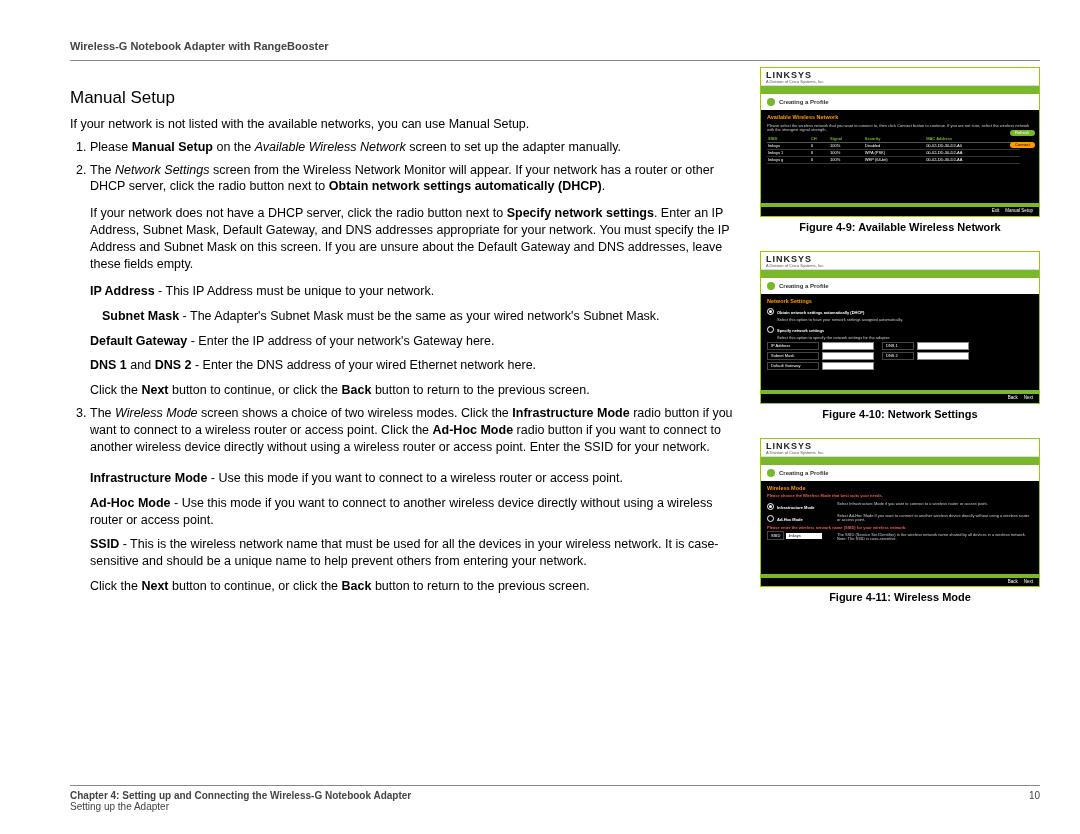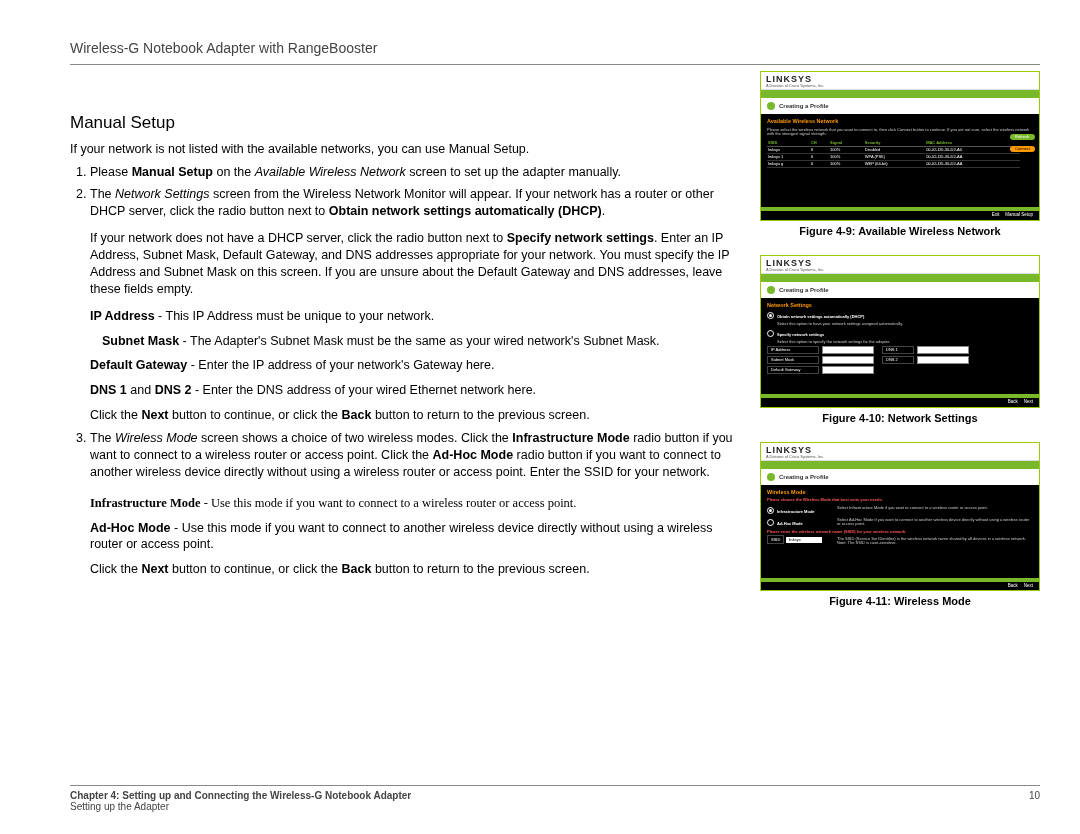--- a/index.html
+++ b/index.html
@@ -14,22 +14,22 @@
     position: relative;
   }
   .page {
     padding: 40px 40px 20px 70px;
     box-sizing: border-box;
     width: 100%;
     height: 100%;
     position: relative;
   }
   .doc-header {
-    font-size: 14px;
-    font-weight: normal;
+    font-size: 11px;
+    font-weight: bold;
     color: #444;
     margin-bottom: 8px;
   }
   .rule {
     border-top: 1px solid #888;
     margin-bottom: 6px;
   }
   .columns {
     display: flex;
     gap: 20px;
@@ -220,22 +220,23 @@
 
           <p style="margin:10px 0 0 0;"><span class="b">IP Address</span><span> - This IP Address must be unique to your network.</span></p>
           <p style="margin:8px 0 0 12px;"><span class="b">Subnet Mask</span><span> - The Adapter's Subnet Mask must be the same as your wired network's Subnet Mask.</span></p>
           <p style="margin:8px 0 0 0;"><span class="b">Default Gateway</span><span> - Enter the IP address of your network's Gateway here.</span></p>
           <p style="margin:8px 0 0 0;"><span class="b">DNS 1</span><span> and </span><span class="b">DNS 2</span><span> - Enter the DNS address of your wired Ethernet network here.</span></p>
           <p style="margin:8px 0 0 0;"><span>Click the </span><span class="b">Next</span><span> button to continue, or click the </span><span class="b">Back</span><span> button to return to the previous screen.</span></p>
         </li>
         <li style="margin-top:6px;">
           <span>The </span><span class="i">Wireless Mode</span><span> screen shows a choice of two wireless modes. Click the </span><span class="b">Infrastructure Mode</span><span> radio button if you want to connect to a wireless router or access point. Click the </span><span class="b">Ad-Hoc Mode</span><span> radio button if you want to connect to another wireless device directly without using a wireless router or access point. Enter the SSID for your network.</span>
 
-          <p style="margin:14px 0 0 0;font-family:Liberation Serif, serif;"><span class="b">Infrastructure Mode</span><span> - Use this mode if you want to connect to a wireless router or access point.</span></p>
+          <p style="margin:14px 0 0 0;"><span class="b">Infrastructure Mode</span><span> - Use this mode if you want to connect to a wireless router or access point.</span></p>
           <p style="margin:8px 0 0 0;"><span class="b">Ad-Hoc Mode</span><span> - Use this mode if you want to connect to another wireless device directly without using a wireless router or access point.</span></p>
+          <p style="margin:8px 0 0 0;"><span class="b">SSID</span><span> - This is the wireless network name that must be used for all the devices in your wireless network. It is case- sensitive and should be a unique name to help prevent others from entering your network.</span></p>
           <p style="margin:8px 0 0 0;"><span>Click the </span><span class="b">Next</span><span> button to continue, or click the </span><span class="b">Back</span><span> button to return to the previous screen.</span></p>
         </li>
       </ol>
     </div>
 
     <div class="right">
 
       <div class="shot">
         <div class="shot-top">
           <div class="brand">LINKSYS</div>

